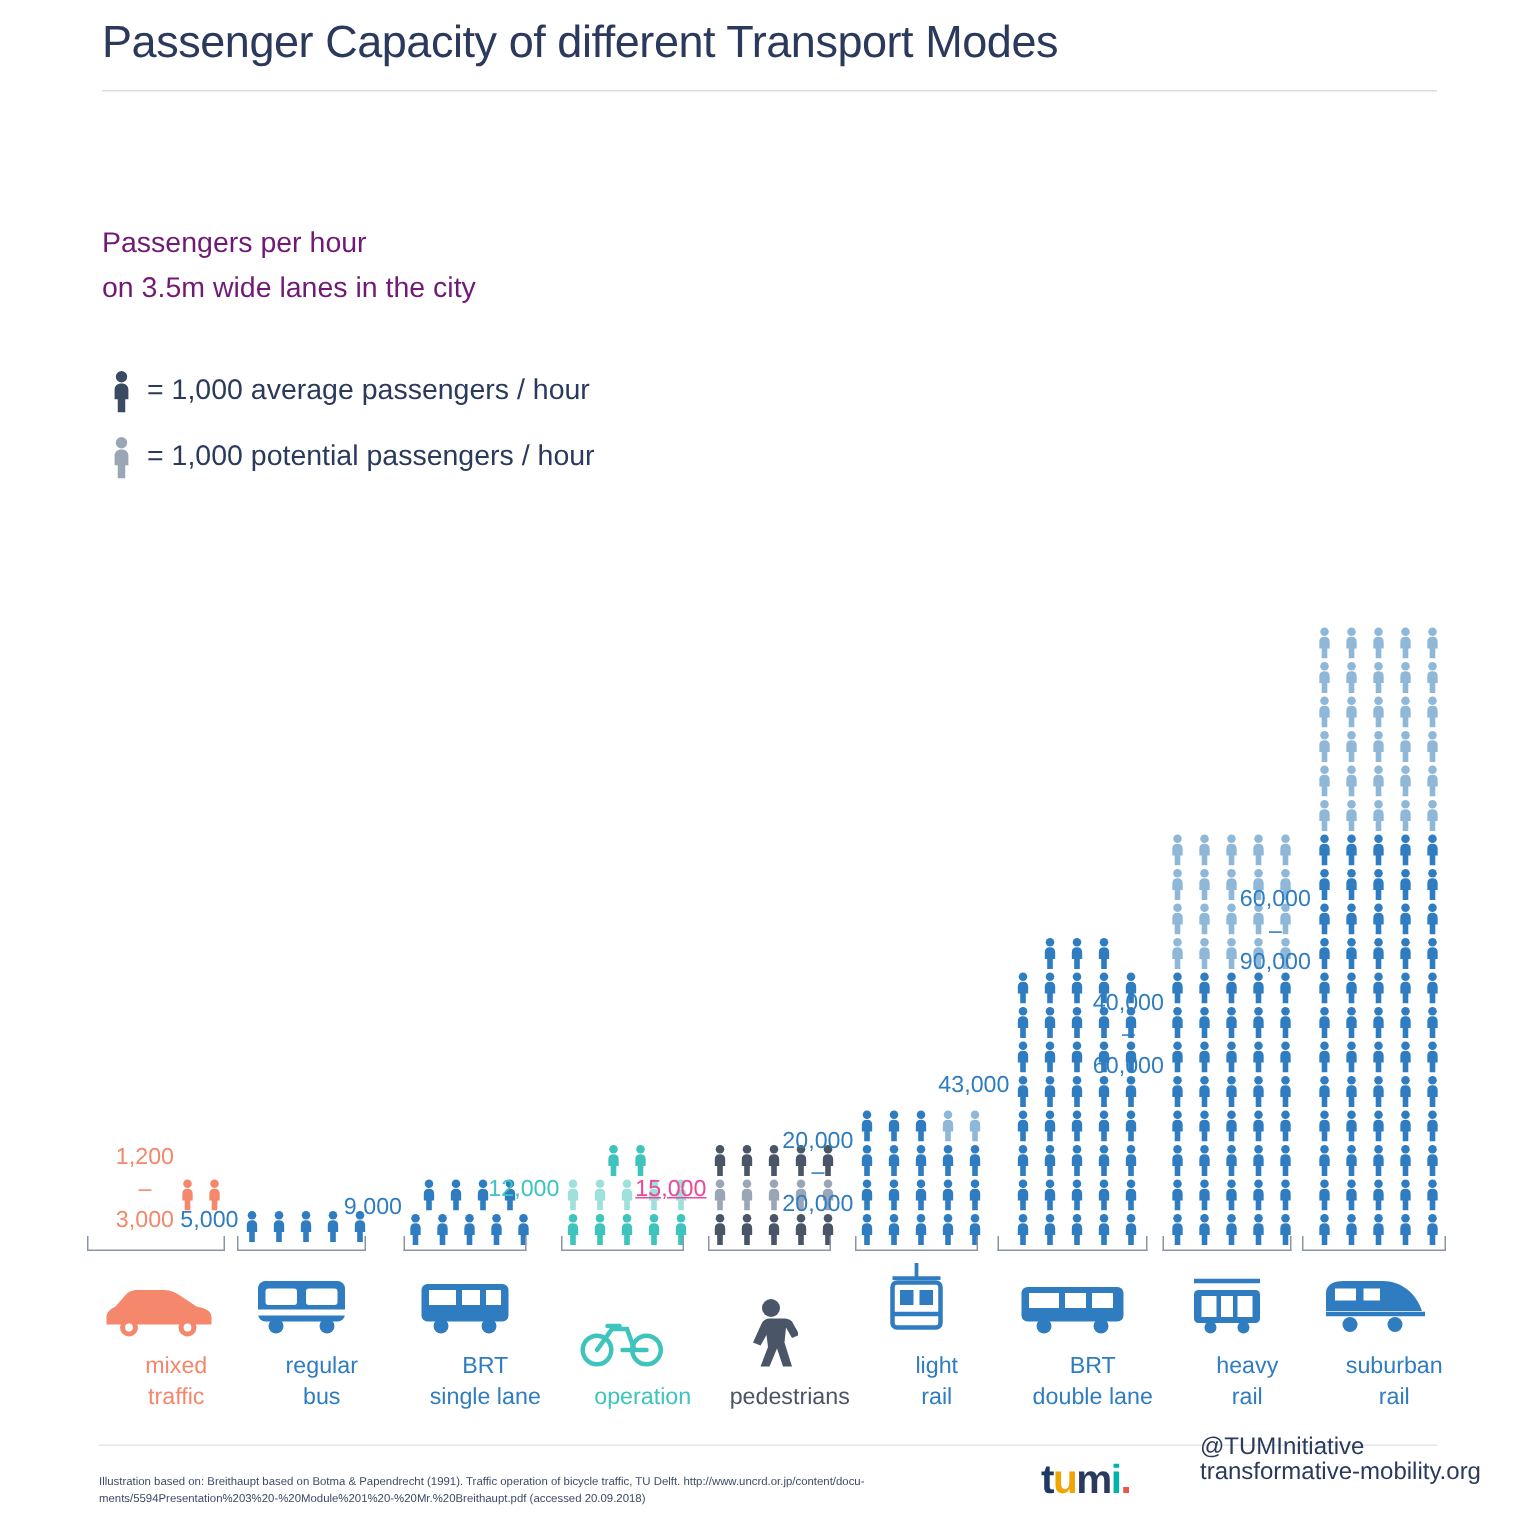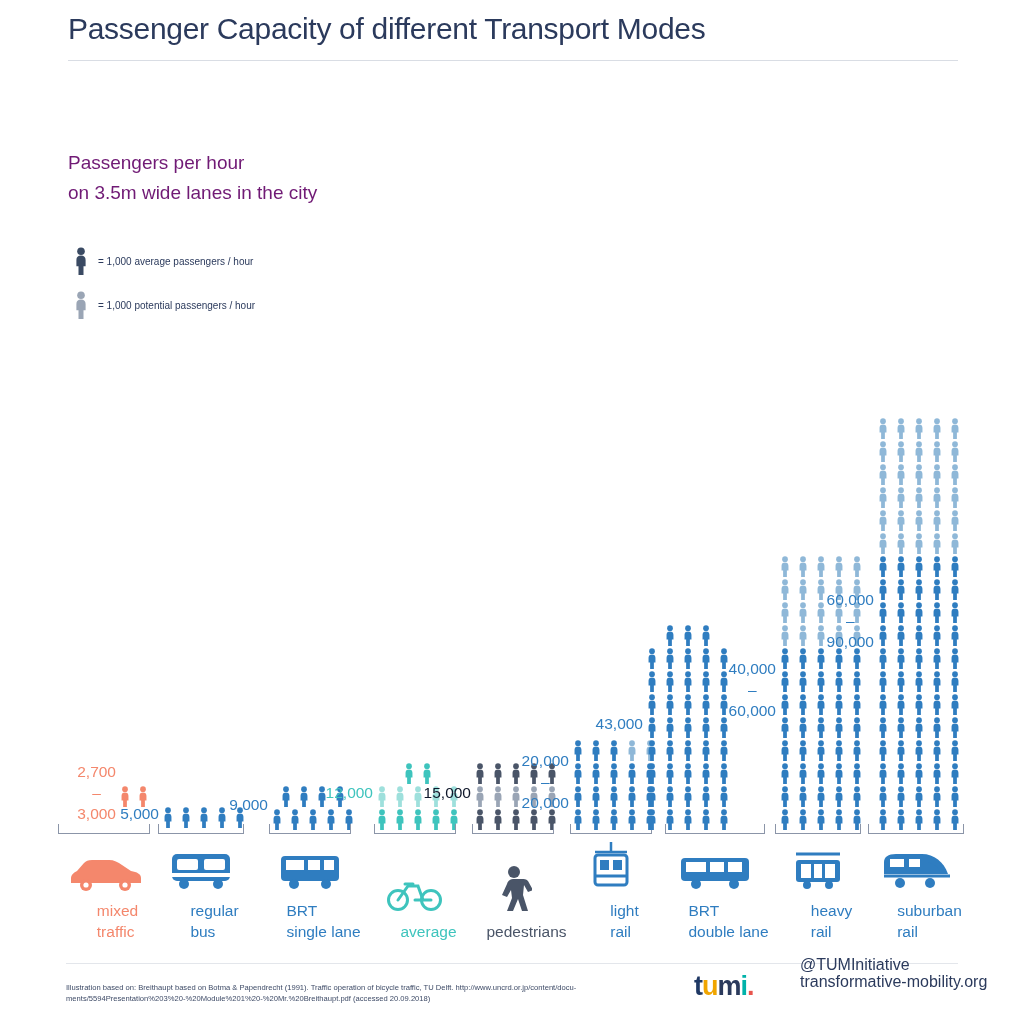--- a/index.html
+++ b/index.html
@@ -45,21 +45,21 @@
     left: 68px; top: 246px;
   }
   .legend-row {
     display: flex;
     align-items: center;
     height: 30px;
     margin-bottom: 14px;
   }
   .legend-fig { width: 26px; display: flex; justify-content: center; }
   .legend-text {
-    font-size: 10px;
+    font-size: 19px;
     color: #2b3a5c;
     margin-left: 4px;
   }
 
   
   .chart {
     position: absolute;
     left: 0; top: 0;
     width: 1024px; height: 1026px;
   }
@@ -115,21 +115,21 @@
     width: 120px;
     display: flex;
     flex-direction: column;
     align-items: center;
   }
   .mode-icon { height: 50px; display: flex; align-items: flex-end; justify-content: center; }
   .mode-label {
     margin-top: 8px;
     font-size: 15.5px;
     line-height: 21px;
-    text-align: left;
+    text-align: center;
     white-space: pre-line;
     margin-left: 27px;
   }
 
   
   .source {
     position: absolute;
     left: 66px; bottom: 22px;
     width: 580px;
     font-size: 7.6px;
@@ -193,21 +193,21 @@
           <path d="M8 8.6c-3 0-4.6 1.6-4.6 4.4v6.2h2.1V28h5V19.2h2.1V13c0-2.8-1.6-4.4-4.6-4.4z" fill="#9aa5b5"></path>
         </svg>
       </span>
       <span class="legend-text">= 1,000 potential passengers / hour</span>
     </div>
   </div>
 
   <div class="chart" id="chart">
       <div class="col" style="left: 56px;">
         <div class="value" style="color: rgb(244, 135, 108);">
-          <div>2,700</div>
+          <div>1,200</div>
           <div>–</div>
           <div>3,000</div>
         </div>
         <div class="grid">
           <div class="grid-row">
             <span class="cell">
               <svg width="16" height="21" viewBox="0 0 16 28" aria-hidden="true">
                 <circle cx="8" cy="4.2" r="3.8" fill="#f4876c"></circle>
                 <path d="M8 8.6c-3 0-4.6 1.6-4.6 4.4v6.2h2.1V28h5V19.2h2.1V13c0-2.8-1.6-4.4-4.6-4.4z" fill="#f4876c"></path>
               </svg>
@@ -457,24 +457,24 @@
       <div class="tick" style="left: 374px; width: 82px;"></div>
       <div class="mode" style="left: 355px;">
         <div class="mode-icon">
           <svg width="60" height="40" viewBox="0 0 60 40">
             <circle cx="13" cy="27" r="9.5" fill="none" stroke="#3ec4bd" stroke-width="3"></circle>
             <circle cx="46" cy="27" r="9.5" fill="none" stroke="#3ec4bd" stroke-width="3"></circle>
             <path d="M13 27l10-14h10l5 14M23 13h10M30 27h16" stroke="#3ec4bd" stroke-width="3" fill="none" stroke-linecap="round"></path>
             <path d="M20 11h8" stroke="#3ec4bd" stroke-width="3" stroke-linecap="round"></path>
           </svg>
         </div>
-        <div class="mode-label" style="color: rgb(62, 196, 189);">average</div>
+        <div class="mode-label" style="color: rgb(62, 196, 189);">operation</div>
       </div>
       <div class="col" style="left: 465px;">
-        <div class="value" style="color: #0f172a;">
+        <div class="value" style="color: #ec4899; text-decoration: underline;">
           <div>15,000</div>
         </div>
         <div class="grid">
           <div class="grid-row">
             <span class="cell">
               <svg width="16" height="21" viewBox="0 0 16 28" aria-hidden="true">
                 <circle cx="8" cy="4.2" r="3.8" fill="#4a5568"></circle>
                 <path d="M8 8.6c-3 0-4.6 1.6-4.6 4.4v6.2h2.1V28h5V19.2h2.1V13c0-2.8-1.6-4.4-4.6-4.4z" fill="#4a5568"></path>
               </svg>
             </span>
@@ -724,21 +724,21 @@
             <path d="M14 12h32" stroke="#2f7dc0" stroke-width="2.5"></path>
             <rect x="14" y="15" width="32" height="30" rx="3" fill="none" stroke="#2f7dc0" stroke-width="3"></rect>
             <rect x="19" y="20" width="9" height="10" fill="#2f7dc0"></rect>
             <rect x="32" y="20" width="9" height="10" fill="#2f7dc0"></rect>
             <path d="M14 36h32" stroke="#2f7dc0" stroke-width="3"></path>
           </svg>
         </div>
         <div class="mode-label" style="color: rgb(47, 125, 192);">light
 rail</div>
       </div>
-      <div class="col" style="left: 637px;">
+      <div class="col" style="left: 667px;">
         <div class="value" style="color: rgb(47, 125, 192);">
           <div>43,000</div>
         </div>
         <div class="grid">
           <div class="grid-row">
             <span class="cell">
               <svg width="16" height="21" viewBox="0 0 16 28" aria-hidden="true">
                 <circle cx="8" cy="4.2" r="3.8" fill="#2f7dc0"></circle>
                 <path d="M8 8.6c-3 0-4.6 1.6-4.6 4.4v6.2h2.1V28h5V19.2h2.1V13c0-2.8-1.6-4.4-4.6-4.4z" fill="#2f7dc0"></path>
               </svg>

